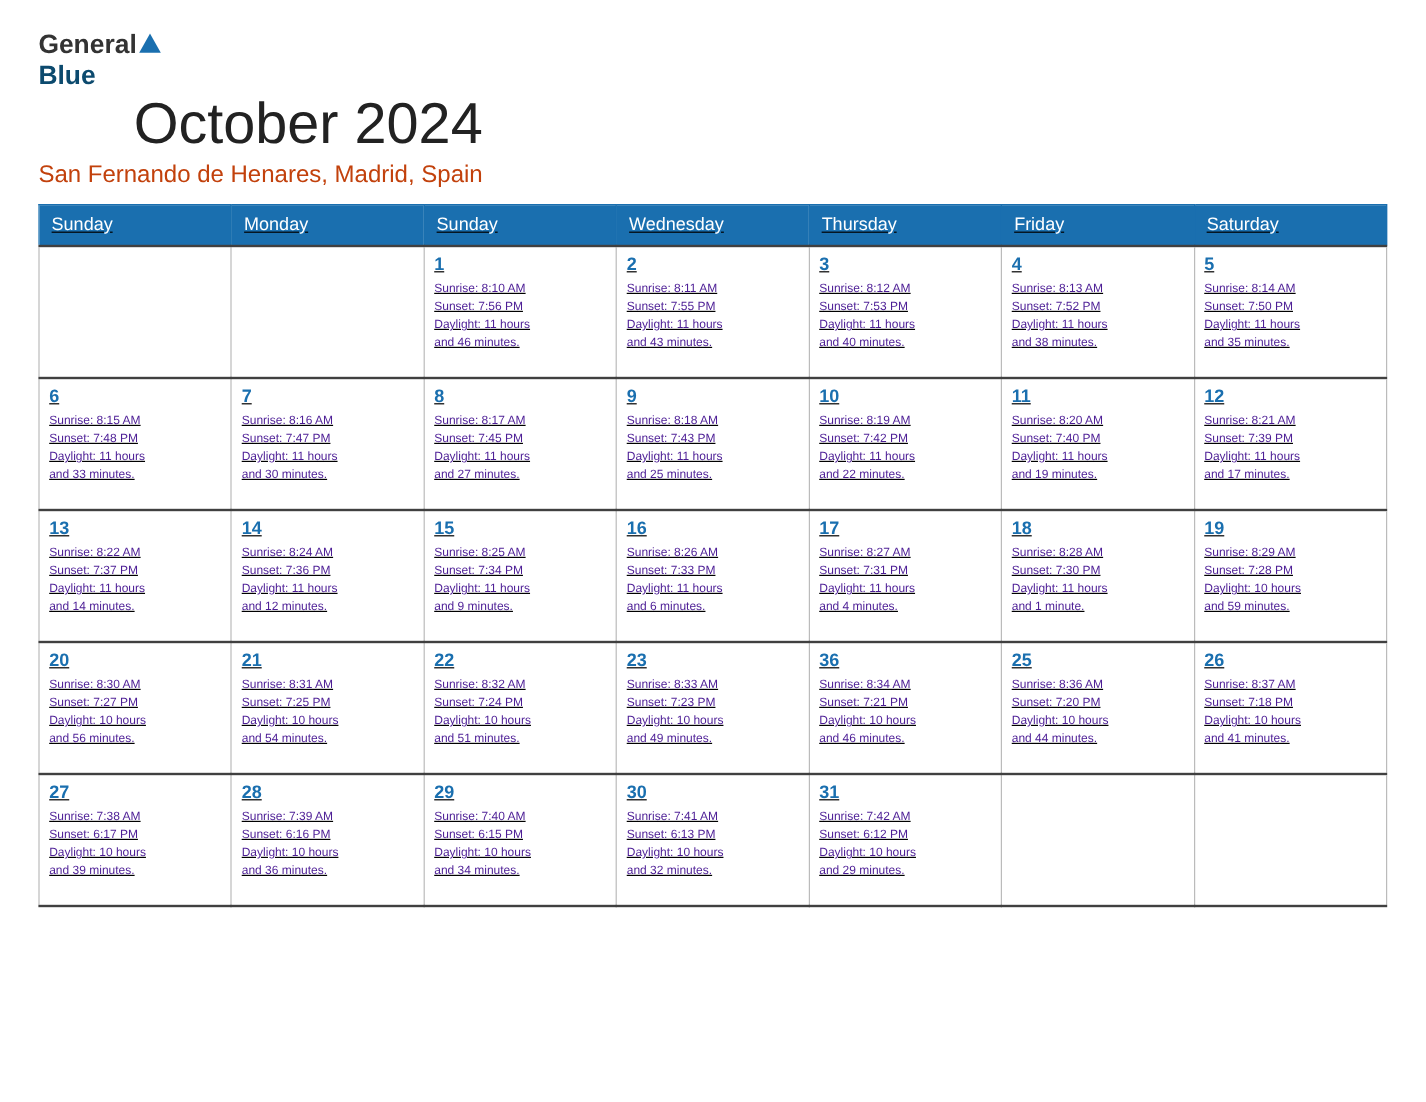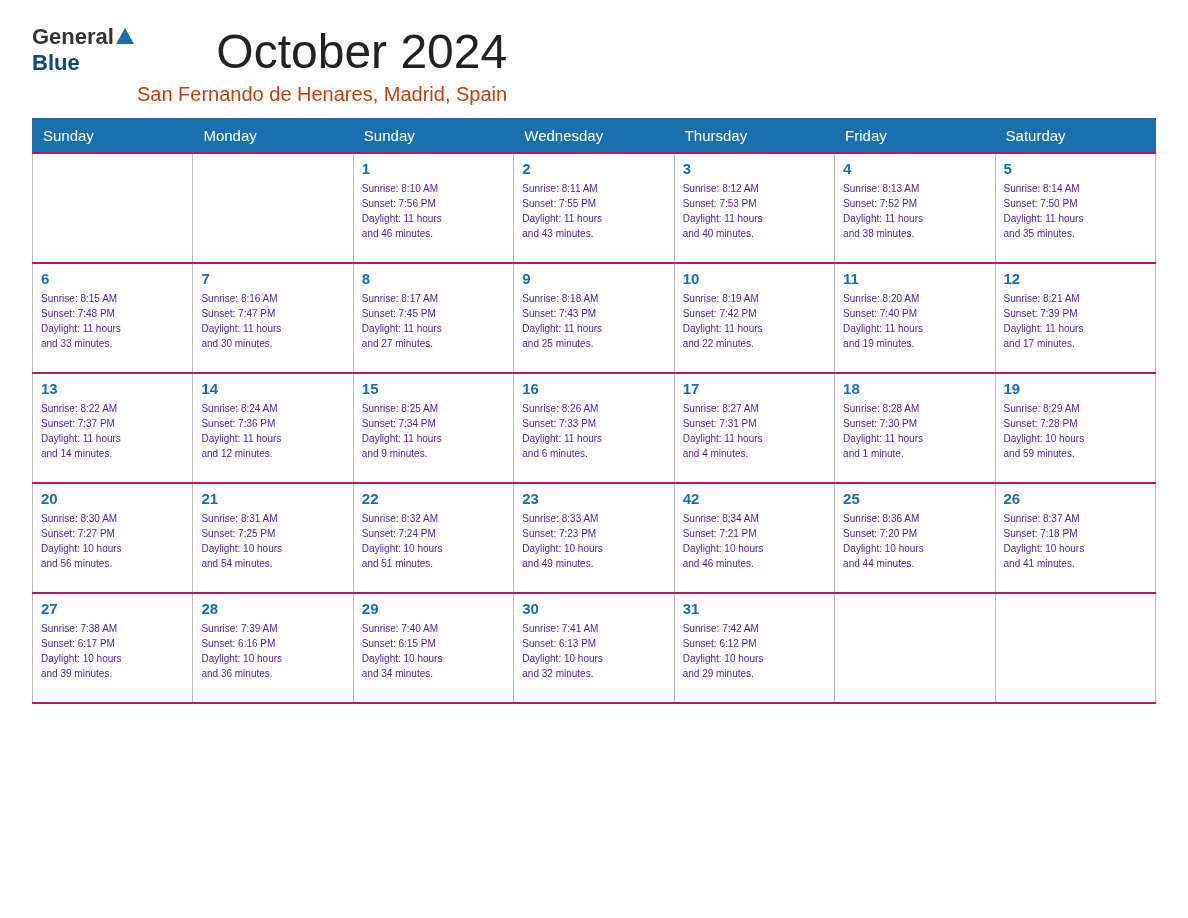--- a/index.html
+++ b/index.html
@@ -5,23 +5,24 @@
     * { box-sizing: border-box; margin: 0; padding: 0; }
     body {
       font-family: Arial, sans-serif;
       background: #fff;
       padding: 24px 32px;
       width: 1188px;
       min-height: 918px;
     }
     .header-area {
       display: flex;
-      justify-content: flex-start;
+      justify-content: space-between;
       align-items: flex-start;
       margin-bottom: 4px;
+      flex-direction: column;
     }
     .logo-area {
       display: flex;
       flex-direction: column;
       align-items: flex-start;
     }
     .logo-text {
       display: flex;
       align-items: center;
       font-size: 22px;
@@ -79,21 +80,21 @@
       margin-bottom: 4px;
     }
     .day-info {
       font-size: 10px;
       color: #4c1d95;
       line-height: 1.5;
     }
     .empty-cell {
       background: #fff;
     }
-    tr { border-bottom: 2px solid #be185d; }
+    tr { border-bottom: 2px solid #404040; text-decoration: underline; }
     .logo-icon {
       display: inline-flex;
       align-items: center;
       margin-right: 1px;
     }
   </style>
 </head>
 <body>
 
 <div class="header-area">
@@ -222,21 +223,21 @@
         </td>
         <td>
           <span class="day-number">22</span>
           <div class="day-info">Sunrise: 8:32 AM<br>Sunset: 7:24 PM<br>Daylight: 10 hours<br>and 51 minutes.</div>
         </td>
         <td>
           <span class="day-number">23</span>
           <div class="day-info">Sunrise: 8:33 AM<br>Sunset: 7:23 PM<br>Daylight: 10 hours<br>and 49 minutes.</div>
         </td>
         <td>
-          <span class="day-number">42</span>
+          <span class="day-number">36</span>
           <div class="day-info">Sunrise: 8:34 AM<br>Sunset: 7:21 PM<br>Daylight: 10 hours<br>and 46 minutes.</div>
         </td>
         <td>
           <span class="day-number">25</span>
           <div class="day-info">Sunrise: 8:36 AM<br>Sunset: 7:20 PM<br>Daylight: 10 hours<br>and 44 minutes.</div>
         </td>
         <td>
           <span class="day-number">26</span>
           <div class="day-info">Sunrise: 8:37 AM<br>Sunset: 7:18 PM<br>Daylight: 10 hours<br>and 41 minutes.</div>
         </td>

